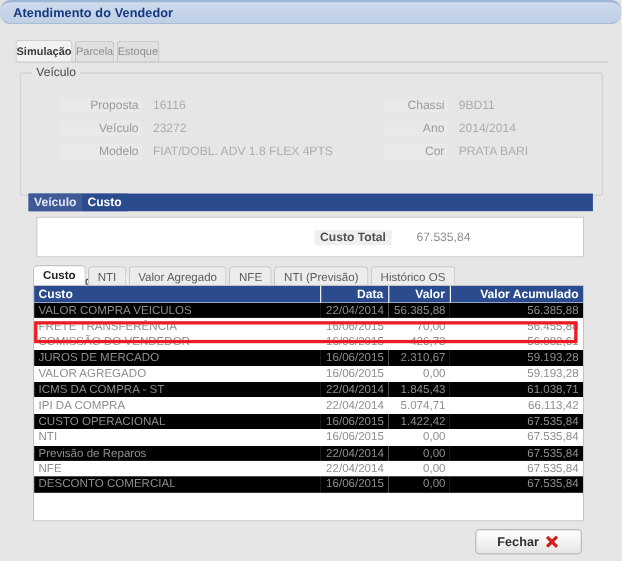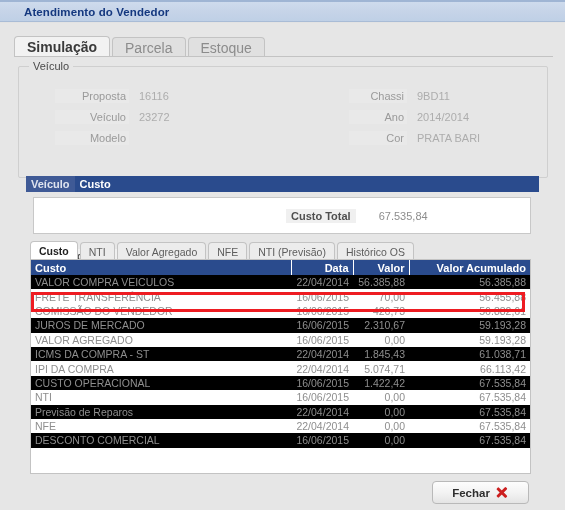--- a/index.html
+++ b/index.html
@@ -26,22 +26,23 @@
     background: #e3e3e3;
     box-sizing: border-box;
   }
   .titlebar {
     height: 22px;
     background: linear-gradient(to bottom, #cedbed 0%, #c6d4e8 50%, #bfd0e6 100%);
     border-top: 2px solid #9fb5d4;
     border-bottom: 1px solid #a9bcd6;
     display: flex;
     align-items: center;
-    padding-left: 24px;
-    box-sizing: border-box;
+    padding-left: 12px;
+    box-sizing: border-box;
+    border-radius: 10px;
   }
   .titlebar .title {
     font-size: 11.5px;
     font-weight: bold;
     color: #14387f;
     letter-spacing: .1px;
   }
 
   .body-area {
     position: absolute;
@@ -54,22 +55,22 @@
   .outer-tabs {
     position: absolute;
     left: 14px; top: 13px;
     height: 21px;
     display: flex;
     align-items: flex-end;
   }
   .otab {
     height: 20px;
     line-height: 20px;
-    padding: 0 12px;
-    font-size: 14px;
+    padding: 0 0;
+    font-size: 10px;
     color: #8c8c8c;
     background: #e0e0e0;
     border: 1px solid #c3c3c3;
     border-bottom: none;
     border-radius: 4px 4px 0 0;
     margin-right: 2px;
     box-sizing: border-box;
     white-space: nowrap;
   }
   .otab.active {
@@ -326,20 +327,21 @@
       <div class="field-row" style="left:36px; top:22px;">
         <span class="field-label" style="width:68px;">Proposta</span>
         <span class="field-value" style="margin-left:6px;">16116</span>
       </div>
       <div class="field-row" style="left:36px; top:43px;">
         <span class="field-label" style="width:68px;">Veículo</span>
         <span class="field-value" style="margin-left:6px;">23272</span>
       </div>
       <div class="field-row" style="left:36px; top:64px;">
         <span class="field-label" style="width:68px;">Modelo</span>
+        <span class="field-value" style="margin-left:6px;">FIAT/DOBL. ADV 1.8 FLEX 4PTS</span>
       </div>
 
       <div class="field-row" style="left:330px; top:22px;">
         <span class="field-label" style="width:52px;">Chassi</span>
         <span class="field-value" style="margin-left:6px;">9BD11</span>
       </div>
       <div class="field-row" style="left:330px; top:43px;justify-content:space-between;">
         <span class="field-label" style="width:52px;">Ano</span>
         <span class="field-value" style="margin-left:6px;">2014/2014</span>
       </div>

